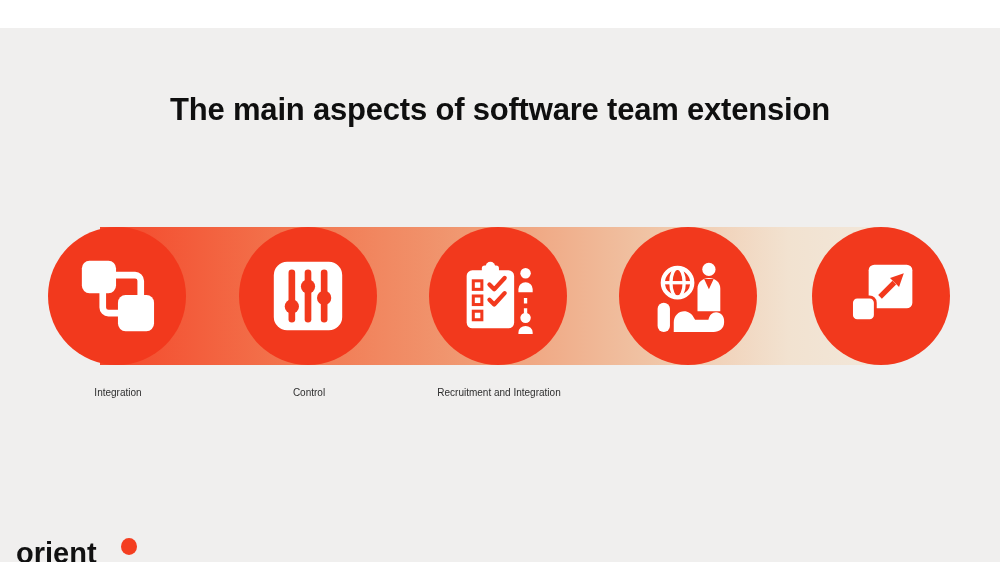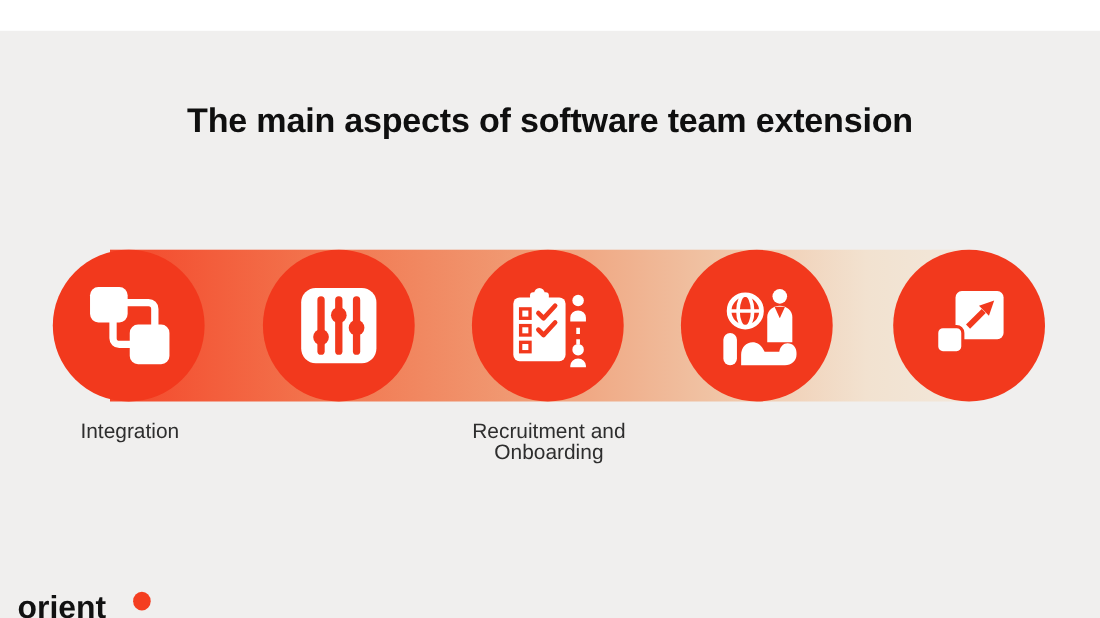--- a/index.html
+++ b/index.html
@@ -20,21 +20,21 @@
       #f0c3a4 70%, #f2e2d0 88%, var(--band-end,#f2e7da) 100%);
   }
   .circle{
     position:absolute;top:199px;width:138px;height:138px;border-radius:50%;
     background:var(--circle,#f2391d);
     display:flex;align-items:center;justify-content:center;
   }
   .c0{left:48px}.c1{left:239px}.c2{left:429px}.c3{left:619px}.c4{left:812px}
   .label{
     position:absolute;top:355px;width:180px;text-align:center;
-    font-size:19px;font-weight:500;line-height:19px;color:var(--label,#2e2e2e);
+    font-size:10px;font-weight:500;line-height:19px;color:var(--label,#2e2e2e);
   }
   .l0{left:28px}.l1{left:219px}.l2{left:409px}.l3{left:599px}.l4{left:791px}
   .logo{
     position:absolute;left:16px;top:509px;
     font-size:29px;font-weight:800;color:#111;letter-spacing:0px;
   }
   .logo-dot{
     position:absolute;left:121px;top:510px;width:16px;height:17px;border-radius:50%;
     background:var(--logo-dot,#f43e20);
   }
@@ -62,39 +62,40 @@
     <svg width="76" height="76" viewBox="0 0 80 80">
       <rect x="4" y="4" width="72" height="72" rx="14" fill="#ffffff"></rect>
       <rect x="19.5" y="12" width="7" height="56" rx="3.5" fill="var(--circle,#f2391d)"></rect>
       <rect x="36.5" y="12" width="7" height="56" rx="3.5" fill="var(--circle,#f2391d)"></rect>
       <rect x="53.5" y="12" width="7" height="56" rx="3.5" fill="var(--circle,#f2391d)"></rect>
       <circle cx="23" cy="51" r="7.5" fill="var(--circle,#f2391d)"></circle>
       <circle cx="40" cy="30" r="7.5" fill="var(--circle,#f2391d)"></circle>
       <circle cx="57" cy="42" r="7.5" fill="var(--circle,#f2391d)"></circle>
     </svg>
   </div>
+  <div class="label l1">Control</div>
 
   <div class="circle c2">
     <svg width="76" height="76" viewBox="0 0 80 80">
       <circle cx="32" cy="9" r="5" fill="#ffffff"></circle>
       <rect x="23" y="8" width="18" height="9" rx="3" fill="#ffffff"></rect>
       <rect x="7" y="13" width="50" height="61" rx="6" fill="#ffffff"></rect>
       <rect x="14" y="24" width="9" height="9" fill="none" stroke="var(--circle,#f2391d)" stroke-width="3.2"></rect>
       <rect x="14" y="40" width="9" height="9" fill="none" stroke="var(--circle,#f2391d)" stroke-width="3.2"></rect>
       <rect x="14" y="56" width="9" height="9" fill="none" stroke="var(--circle,#f2391d)" stroke-width="3.2"></rect>
       <polyline points="31,28 36,33 47,21" fill="none" stroke="var(--circle,#f2391d)" stroke-width="4.5" stroke-linecap="round" stroke-linejoin="round"></polyline>
       <polyline points="31,44 36,49 47,37" fill="none" stroke="var(--circle,#f2391d)" stroke-width="4.5" stroke-linecap="round" stroke-linejoin="round"></polyline>
       <circle cx="69" cy="16" r="5.5" fill="#ffffff"></circle>
       <path d="M61.5,36 v-3.5 a7.5,7 0 0 1 15,0 V36 Z" fill="#ffffff"></path>
       <line x1="69" y1="42" x2="69" y2="58" stroke="#ffffff" stroke-width="3.5" stroke-dasharray="6 5"></line>
       <circle cx="69" cy="63" r="5.5" fill="#ffffff"></circle>
       <path d="M61.5,80 v-1.5 a7.5,7 0 0 1 15,0 V80 Z" fill="#ffffff"></path>
     </svg>
   </div>
-  <div class="label l2">Recruitment and Onboarding</div>
+  <div class="label l2">Recruitment and Integration</div>
 
   <div class="circle c3">
     <svg width="76" height="76" viewBox="0 0 80 80">
       <circle cx="29" cy="26" r="15.5" fill="none" stroke="#ffffff" stroke-width="4.5"></circle>
       <ellipse cx="29" cy="26" rx="7" ry="15.5" fill="none" stroke="#ffffff" stroke-width="3.5"></ellipse>
       <line x1="14" y1="26" x2="44" y2="26" stroke="#ffffff" stroke-width="3.5"></line>
       <circle cx="62" cy="12" r="7" fill="#ffffff"></circle>
       <path d="M50,56 V32 a12,11 0 0 1 24,0 V56 Z" fill="#ffffff"></path>
       <path d="M57,22 L62,33 L67,22 Z" fill="var(--circle,#f2391d)"></path>
       <rect x="8" y="47" width="13" height="31" rx="6.5" fill="#ffffff"></rect>

